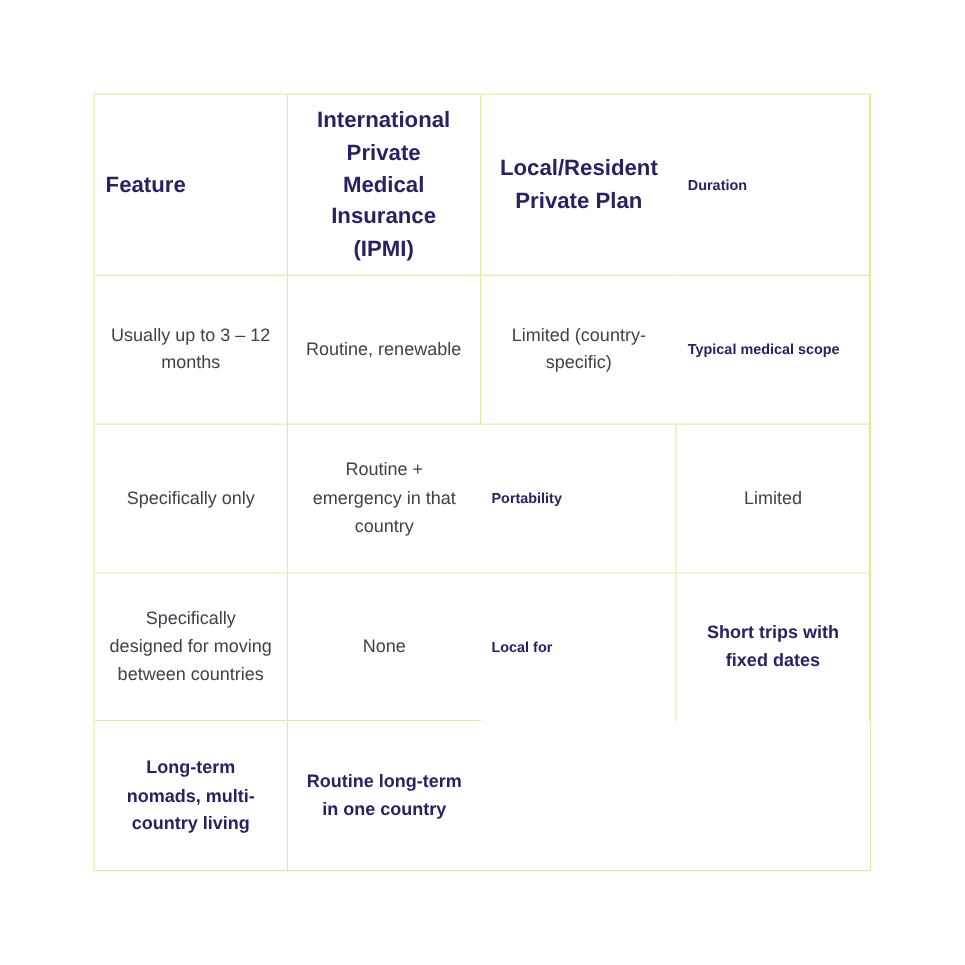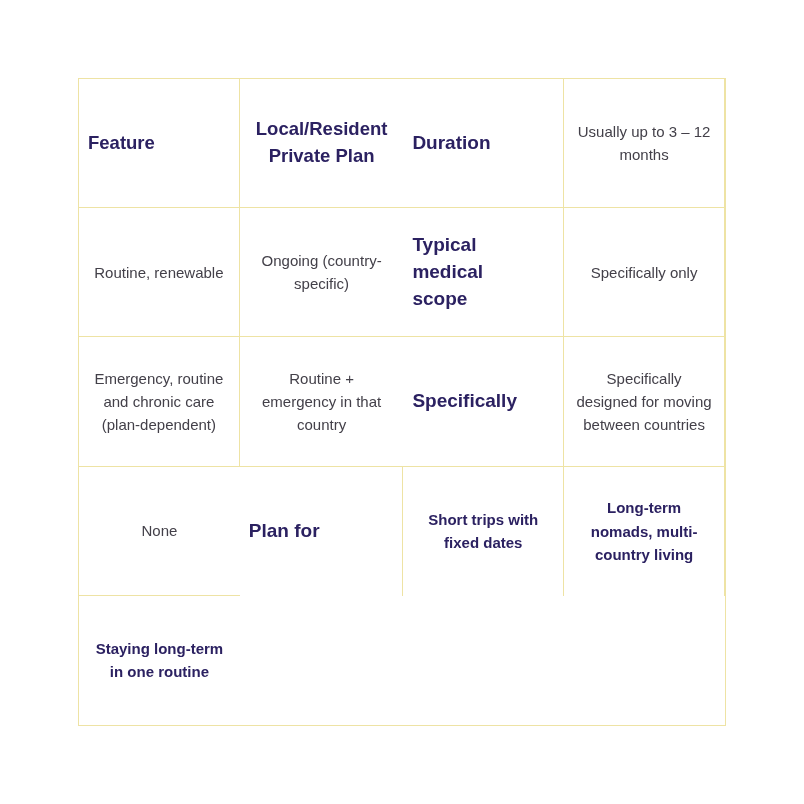--- a/index.html
+++ b/index.html
@@ -54,52 +54,53 @@
   }
   .feature-header {
     justify-content: flex-start;
     text-align: right;
     padding-left: 9px;
     padding-right: 14px;
   }
   .label-cell {
     font-weight: bold;
     color: var(--accent);
-    font-size: 19px;
+    font-size: 12px;
     justify-content: flex-start;
     text-align: left;
     padding-left: 9px;
     padding-right: 22px;
     line-height: 1.4;
   }
   .bold-data {
     font-weight: bold;
     color: var(--accent);
   }
 </style>
 </head>
 <body>
 
 <div class="table-wrap">
 
   <div class="cell header-cell feature-header">Feature</div>
+  <div class="cell header-cell">International Private Medical Insurance (IPMI)</div>
   <div class="cell header-cell col-last">Local/Resident Private Plan</div>
 
   <div class="cell label-cell">Duration</div>
   <div class="cell">Usually up to 3 – 12 months</div>
   <div class="cell">Routine, renewable</div>
-  <div class="cell col-last">Ongoing (country-specific)</div>
+  <div class="cell col-last">Limited (country-specific)</div>
 
   <div class="cell label-cell">Typical medical scope</div>
   <div class="cell">Specifically only</div>
-  <div class="cell">Emergency, routine and chronic care (plan-dependent)</div>
   <div class="cell col-last">Routine + emergency in that country</div>
 
-  <div class="cell label-cell">Specifically</div>
+  <div class="cell label-cell">Portability</div>
+  <div class="cell">Limited</div>
   <div class="cell">Specifically designed for moving between countries</div>
   <div class="cell col-last">None</div>
 
-  <div class="cell label-cell row-last">Plan for</div>
+  <div class="cell label-cell row-last">Local for</div>
   <div class="cell bold-data row-last">Short trips with fixed dates</div>
   <div class="cell bold-data row-last">Long-term nomads, multi-country living</div>
-  <div class="cell bold-data row-last col-last">Staying long-term in one routine</div>
+  <div class="cell bold-data row-last col-last">Routine long-term in one country</div>
 
 </div>
 
 </body></html>

